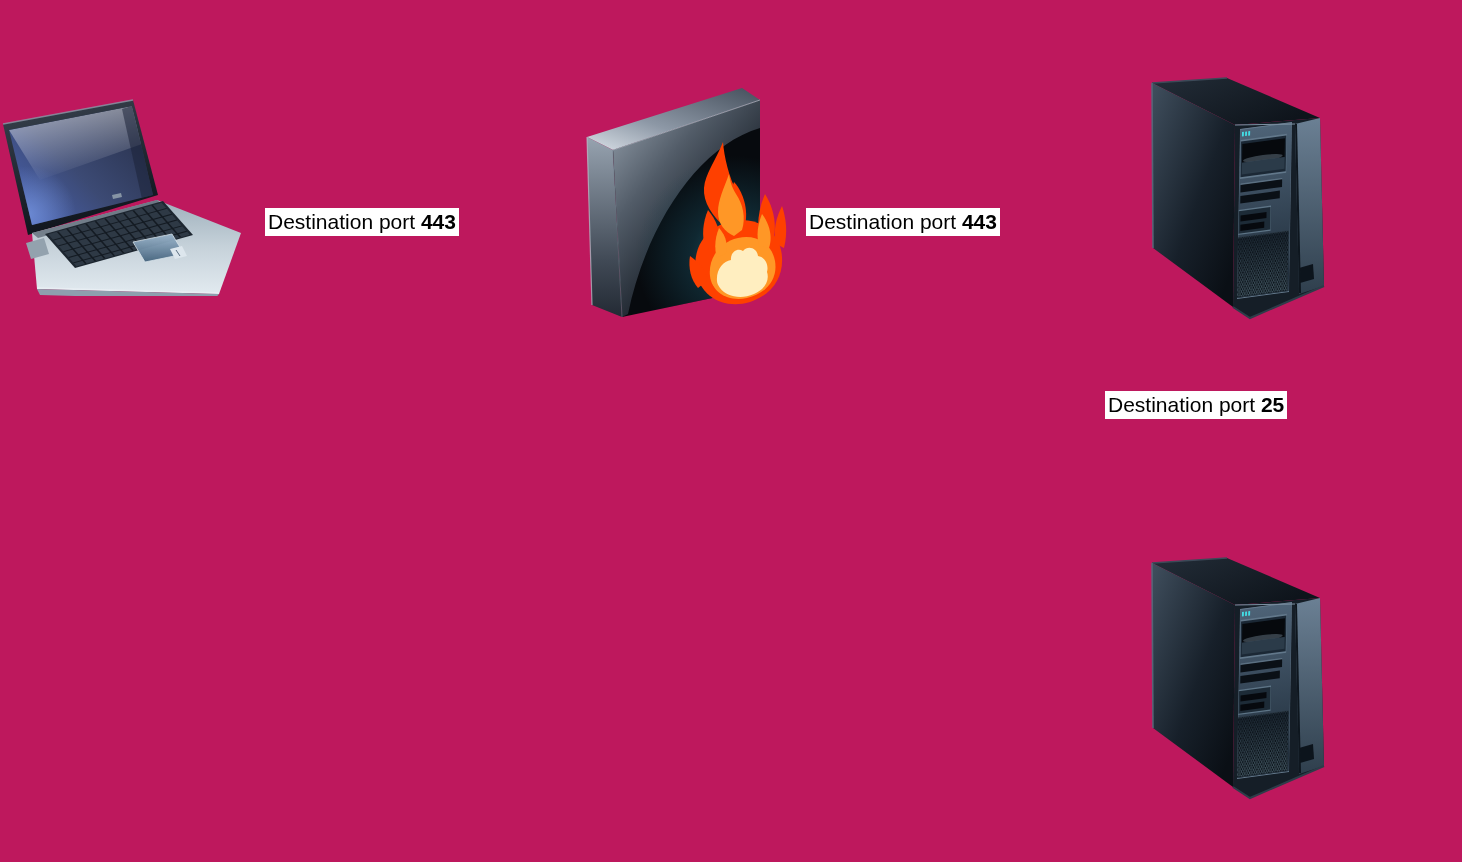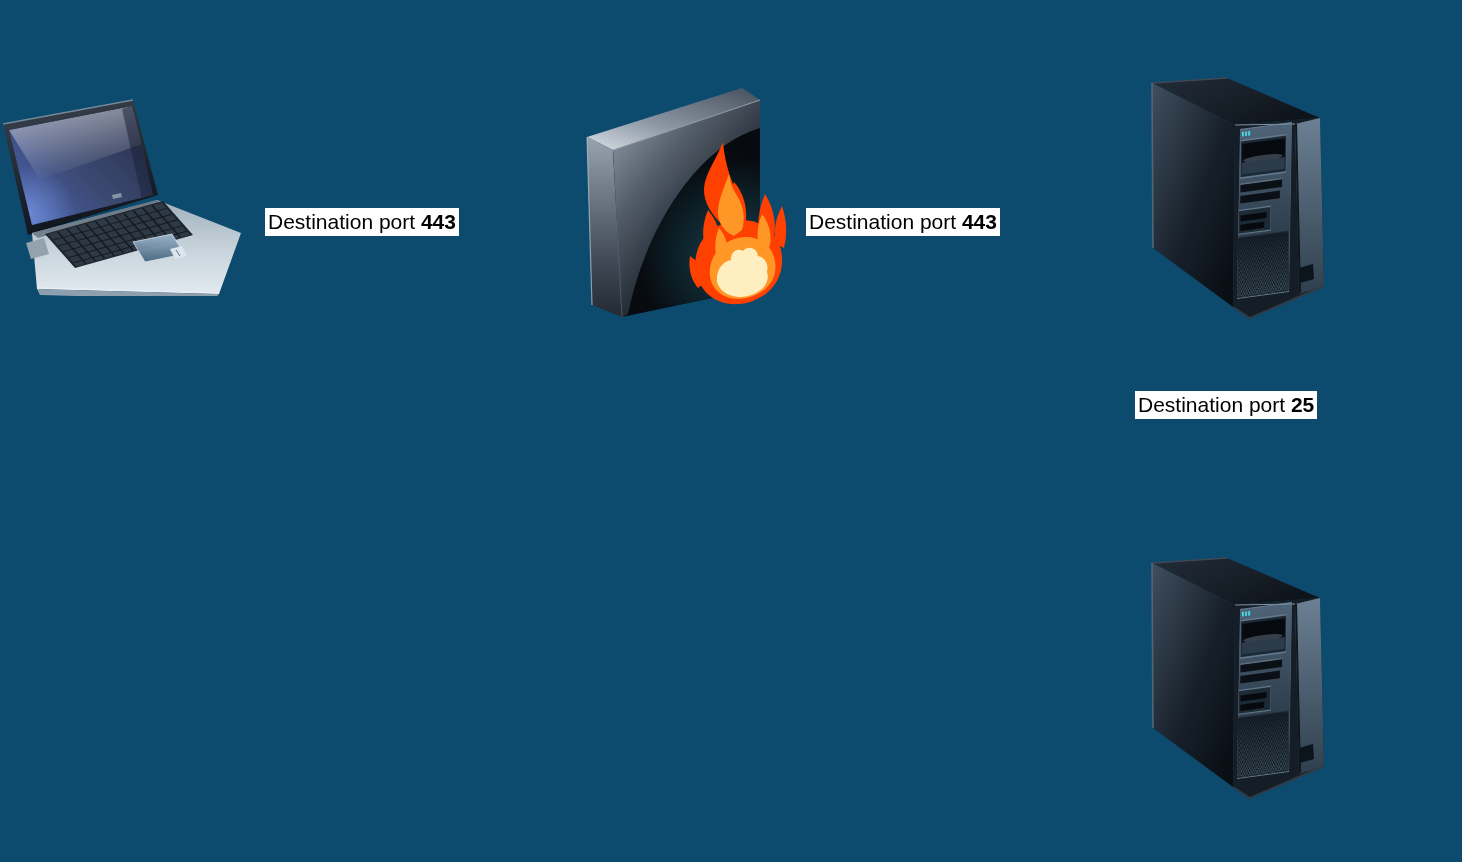--- a/index.html
+++ b/index.html
@@ -1,29 +1,29 @@
 <!DOCTYPE html>
 <html><head>
 <meta charset="utf-8">
 <style>
   html,body{margin:0;padding:0;background:#000;}
-  #app{position:relative;width:1462px;height:862px;background:#0c4a6e;overflow:hidden;
+  #app{position:relative;width:1462px;height:862px;background:#be185d;overflow:hidden;
        font-family:"Liberation Sans",sans-serif;}
   .node{position:absolute;margin:0;padding:0;}
   .node svg{display:block;}
   #laptop-node{left:0px;top:96px;width:244px;height:200px;}
   #firewall-node{left:578px;top:76px;width:210px;height:252px;}
   #server-top-node{left:1147px;top:72px;width:185px;height:252px;}
   #server-bottom-node{left:1147px;top:552px;width:185px;height:252px;}
   .port-label{position:absolute;background:#ffffff;color:#000000;
       font-size:21px;line-height:26px;padding:1px 3px;white-space:nowrap;}
   .port-label b{font-weight:bold;}
   #label-1{left:265px;top:208px;}
   #label-2{left:806px;top:208px;}
-  #label-3{left:1135px;top:391px;}
+  #label-3{left:1105px;top:391px;}
   .hiddefs{position:absolute;width:0;height:0;}
 </style>
 </head>
 <body>
 
 <div id="app">
 
   <svg class="hiddefs" aria-hidden="true">
     <defs>
 

